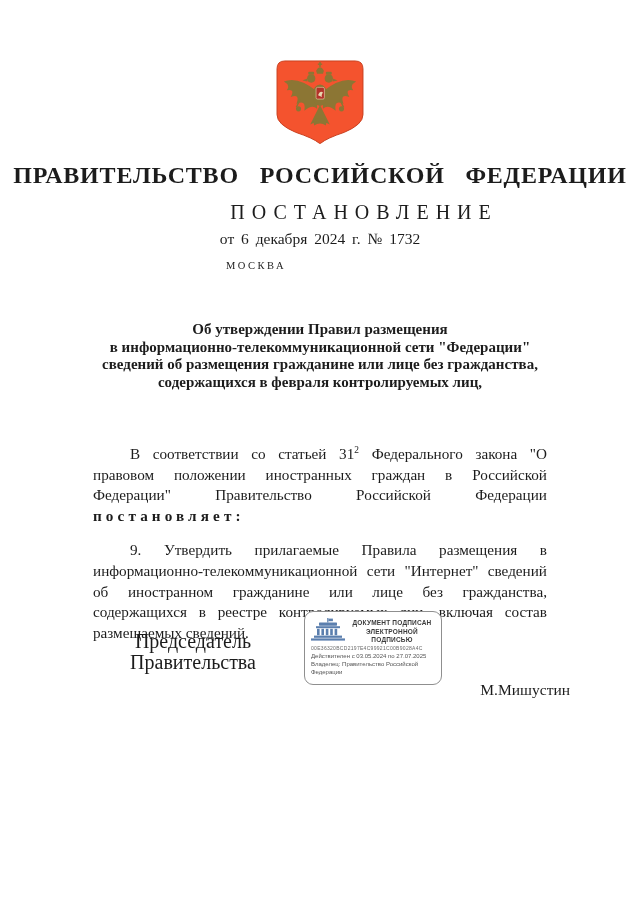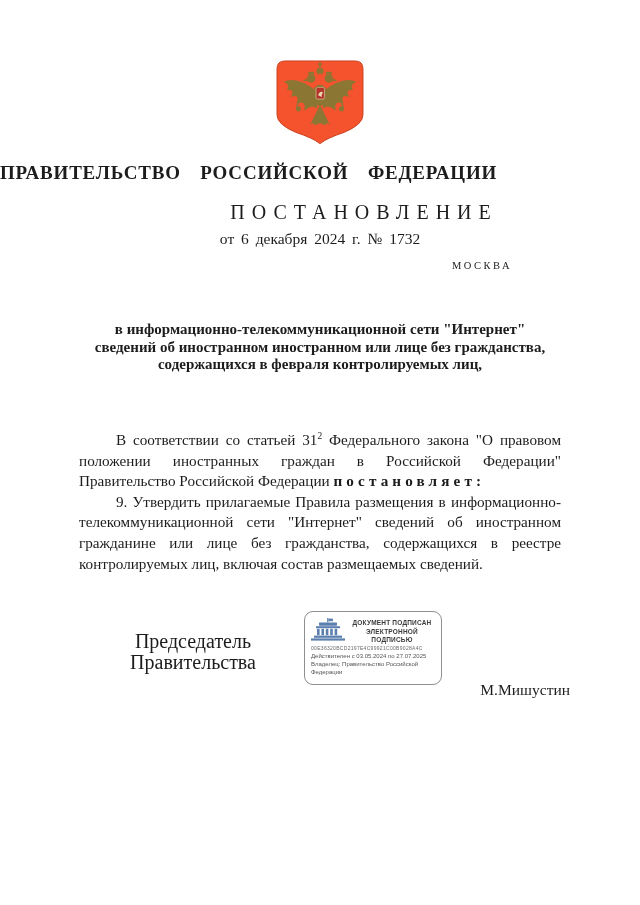--- a/index.html
+++ b/index.html
@@ -9,46 +9,46 @@
     background:#ffffff;
     font-family:"Liberation Serif","DejaVu Serif",serif;
     color:#1c1c1c;
     overflow:hidden;
   }
   
   .emblem{position:absolute;left:276px;top:60px;width:88px;height:84px;}
   
   .org-name{
     position:absolute;left:0;top:162px;width:640px;
-    font-weight:bold;font-size:19px;
+    text-align:center;font-weight:bold;font-size:24px;
     letter-spacing:0.8px;word-spacing:14px;white-space:nowrap;
   }
   .doc-type{
     position:absolute;left:0;top:201px;width:640px;
     text-align:center;font-size:20px;letter-spacing:7px;white-space:nowrap;padding-left:44px;
   }
   .date-line{
     position:absolute;left:0;top:230px;width:640px;
     text-align:center;font-size:15.5px;word-spacing:3px;
   }
   .city{
     position:absolute;left:0;top:260px;width:512px;
-    text-align:right;font-size:10.5px;letter-spacing:2.5px;color:#222;
+    text-align:center;font-size:10.5px;letter-spacing:2.5px;color:#222;
   }
   
   .doc-title{
     position:absolute;left:70px;top:321px;width:500px;
     text-align:center;font-weight:bold;font-size:15px;line-height:17.6px;
   }
   
   .body-text{
     position:absolute;left:79px;top:430px;width:482px;
     font-size:15.2px;line-height:20.6px;text-align:justify;
   }
-  .body-text p{margin:0;text-indent:37px;}
+  .body-text p{margin:14px;text-indent:37px;}
   .body-text sup{font-size:0.62em;line-height:0;vertical-align:super;}
   .decree-word{font-weight:bold;letter-spacing:0.27em;}
   
   .sig-position{
     position:absolute;left:90px;top:631px;width:206px;
     text-align:center;font-size:20px;line-height:20.5px;
   }
   .sig-name{
     position:absolute;left:420px;top:681px;width:150px;
     text-align:right;font-size:15.5px;
@@ -120,22 +120,23 @@
       <path d="M43,36 Q45,31 48,33 Q46,36 47,38 Z" fill="#e9d8b0"></path>
     </svg>
   </div>
 
   <div class="org-name">ПРАВИТЕЛЬСТВО РОССИЙСКОЙ ФЕДЕРАЦИИ</div>
   <div class="doc-type">ПОСТАНОВЛЕНИЕ</div>
   <div class="date-line">от 6 декабря 2024 г. № 1732</div>
   <div class="city">МОСКВА</div>
 
   <div class="doc-title">
-    <div>в информационно-телекоммуникационной сети "Интернет"</div>
-    <div>сведений об иностранном иностранном или лице без гражданства,</div>
+    <div>Об утверждении Правил размещения</div>
+    <div>в информационно-телекоммуникационной сети "Федерации"</div>
+    <div>сведений об размещения гражданине или лице без гражданства,</div>
     <div>содержащихся в февраля контролируемых лиц,</div>
   </div>
 
   <div class="body-text">
     <p><span>В соответствии со статьей 31</span><sup>2</sup><span> Федерального закона "О правовом положении иностранных граждан в Российской Федерации" Правительство Российской Федерации </span><span class="decree-word">постановляет:</span></p>
     <p>9. Утвердить прилагаемые Правила размещения в информационно-телекоммуникационной сети "Интернет" сведений об иностранном гражданине или лице без гражданства, содержащихся в реестре контролируемых лиц, включая состав размещаемых сведений.</p>
   </div>
 
   <div class="sig-position">
     <div>Председатель Правительства</div>

